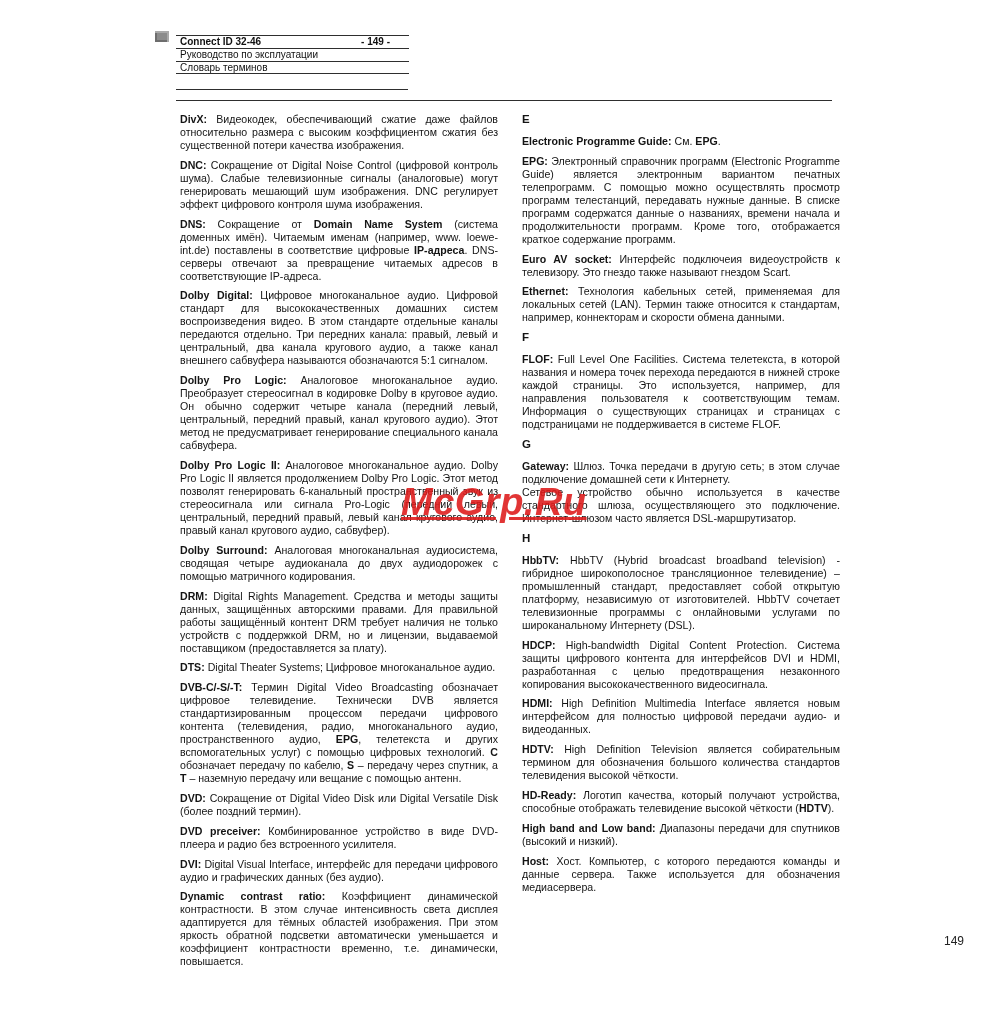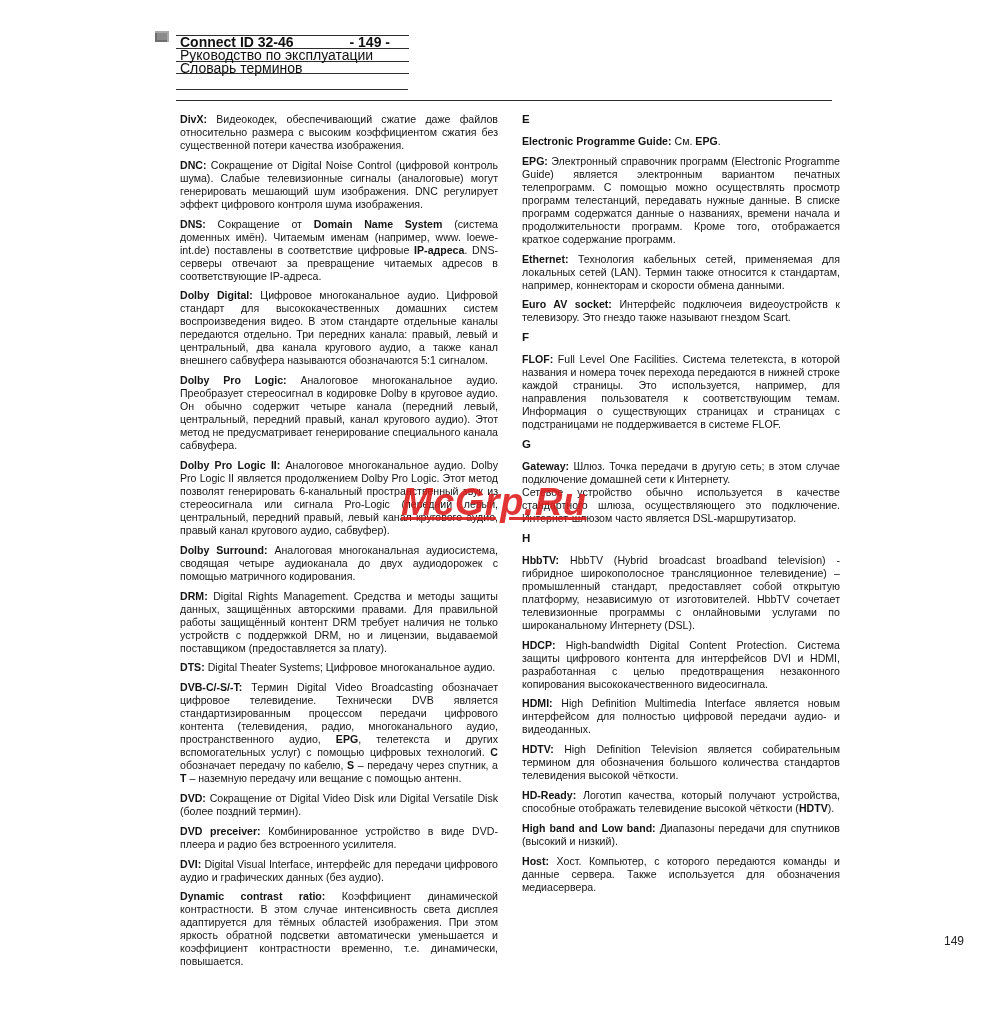--- a/index.html
+++ b/index.html
@@ -14,21 +14,21 @@
   .page { position: absolute; inset: 0; background: #ffffff; }
 
   .corner-icon {
     position: absolute; left: 155px; top: 31px; width: 14px; height: 11px;
     background: #8b8b8b;
     box-shadow: inset -2px 2px 0 #a9a9a9, inset 2px -2px 0 #6d6d6d;
   }
 
   .header-table {
     position: absolute; left: 176px; top: 35px; width: 233px;
-    border-top: 1px solid #2e2e2e; font-size: 14px; color: #111;
+    border-top: 1px solid #2e2e2e; font-size: 10px; color: #111;
   }
   .h-row {
     height: 12.8px; display: flex; align-items: center; justify-content: space-between;
     border-bottom: 1px solid #2e2e2e; padding-left: 4px; white-space: nowrap;
   }
   .h-row .b { font-weight: bold; }
   .h-row .pr { padding-right: 19px; }
 
   .rule { position: absolute; height: 0; border-top: 1px solid #2e2e2e; }
   .rule-short { left: 176px; top: 89px; width: 232px; }
@@ -96,22 +96,22 @@
       <p class="entry"><b class="term">DVB-C/-S/-T:</b> <span>Термин Digital Video Broadcasting обозначает цифровое телевидение. Технически DVB является стандартизированным процессом передачи цифрового контента (телевидения, радио, многоканального аудио, пространственного аудио, <b>EPG</b>, телетекста и других вспомогательных услуг) с помощью цифровых технологий. <b>C</b> обозначает передачу по кабелю, <b>S</b> – передачу через спутник, а <b>T</b> – наземную передачу или вещание с помощью антенн.</span></p>
       <p class="entry"><b class="term">DVD:</b> <span>Сокращение от Digital Video Disk или Digital Versatile Disk (более поздний термин).</span></p>
       <p class="entry"><b class="term">DVD preceiver:</b> <span>Комбинированное устройство в виде DVD-плеера и радио без встроенного усилителя.</span></p>
       <p class="entry"><b class="term">DVI:</b> <span>Digital Visual Interface, интерфейс для передачи цифрового аудио и графических данных (без аудио).</span></p>
       <p class="entry"><b class="term">Dynamic contrast ratio:</b> <span>Коэффициент динамической контрастности. В этом случае интенсивность света дисплея адаптируется для тёмных областей изображения. При этом яркость обратной подсветки автоматически уменьшается и коэффициент контрастности временно, т.е. динамически, повышается.</span></p>
     </div>
   <div class="column col-right" id="right-col">
       <div class="section-heading">E</div>
       <p class="entry"><b class="term">Electronic Programme Guide:</b> <span>См. <b>EPG</b>.</span></p>
       <p class="entry"><b class="term">EPG:</b> <span>Электронный справочник программ (Electronic Programme Guide) является электронным вариантом печатных телепрограмм. С помощью можно осуществлять просмотр программ телестанций, передавать нужные данные. В списке программ содержатся данные о названиях, времени начала и продолжительности программ. Кроме того, отображается краткое содержание программ.</span></p>
+      <p class="entry"><b class="term">Euro AV socket:</b> <span>Интерфейс подключеия видеоустройств к телевизору. Это гнездо также называют гнездом Scart.</span></p>
       <p class="entry"><b class="term">Ethernet:</b> <span>Технология кабельных сетей, применяемая для локальных сетей (LAN). Термин также относится к стандартам, например, коннекторам и скорости обмена данными.</span></p>
-      <p class="entry"><b class="term">Euro AV socket:</b> <span>Интерфейс подключеия видеоустройств к телевизору. Это гнездо также называют гнездом Scart.</span></p>
       <div class="section-heading">F</div>
       <p class="entry"><b class="term">FLOF:</b> <span>Full Level One Facilities. Система телетекста, в которой названия и номера точек перехода передаются в нижней строке каждой страницы. Это используется, например, для направления пользователя к соответствующим темам. Информация о существующих страницах и страницах с подстраницами не поддерживается в системе FLOF.</span></p>
       <div class="section-heading">G</div>
       <p class="entry"><b class="term">Gateway:</b> <span>Шлюз. Точка передачи в другую сеть; в этом случае подключение домашней сети к Интернету.<br>Сетевое устройство обычно используется в качестве стандартного шлюза, осуществляющего это подключение. Интернет-шлюзом часто является DSL-маршрутизатор.</span></p>
       <div class="section-heading">H</div>
       <p class="entry"><b class="term">HbbTV:</b> <span>HbbTV (Hybrid broadcast broadband television) - гибридное широкополосное трансляционное телевидение) – промышленный стандарт, предоставляет собой открытую платформу, независимую от изготовителей. HbbTV сочетает телевизионные программы с онлайновыми услугами по широканальному Интернету (DSL).</span></p>
       <p class="entry"><b class="term">HDCP:</b> <span>High-bandwidth Digital Content Protection. Система защиты цифрового контента для интерфейсов DVI и HDMI, разработанная с целью предотвращения незаконного копирования высококачественного видеосигнала.</span></p>
       <p class="entry"><b class="term">HDMI:</b> <span>High Definition Multimedia Interface является новым интерфейсом для полностью цифровой передачи аудио- и видеоданных.</span></p>
       <p class="entry"><b class="term">HDTV:</b> <span>High Definition Television является собирательным термином для обозначения большого количества стандартов телевидения высокой чёткости.</span></p>
       <p class="entry"><b class="term">HD-Ready:</b> <span>Логотип качества, который получают устройства, способные отображать телевидение высокой чёткости (<b>HDTV</b>).</span></p>

